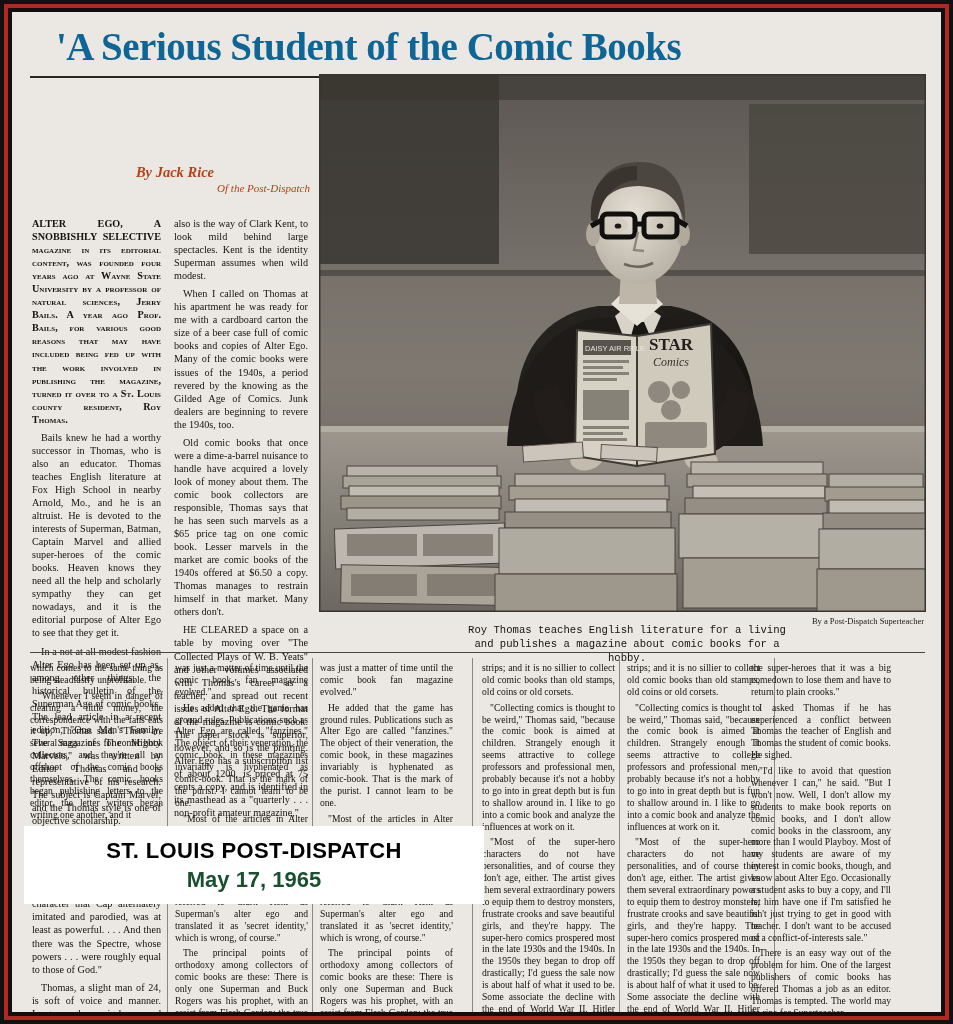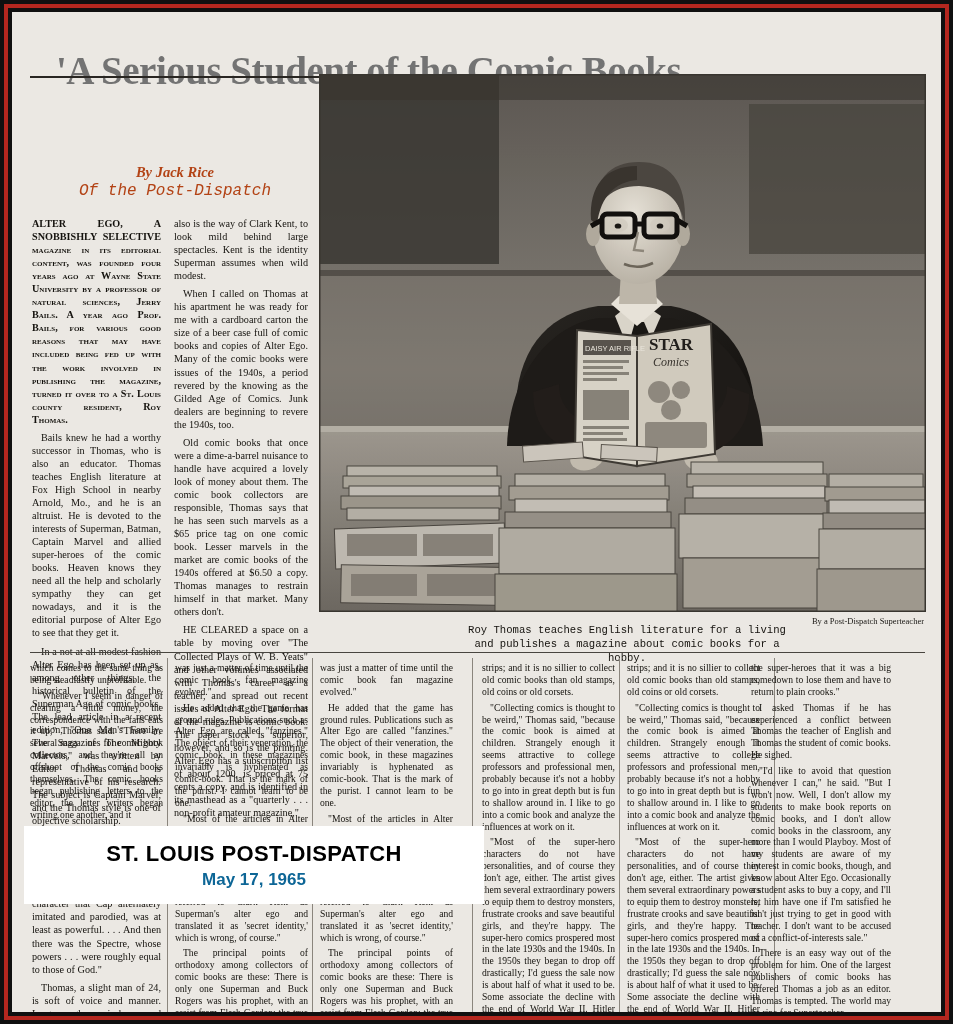--- a/index.html
+++ b/index.html
@@ -40,23 +40,22 @@
   
   .headline {
     position: absolute;
     left: 44px;
     top: 12px;
     width: 870px;
     font-family: "Liberation Serif", serif;
     font-weight: bold;
     font-size: 39px;
     letter-spacing: -0.5px;
-    color: #737373;
+    color: #0369a1;
     white-space: nowrap;
-    margin-top: 24px;
   }
   .rule-top {
     position: absolute;
     left: 18px; top: 64px;
     width: 895px; height: 2px;
     background: #2b2823;
   }
   
   .deck {
     position: absolute;
@@ -80,25 +79,26 @@
     color: #c2410c;
   }
   .byline .b1 {
     font-family: "Liberation Serif", serif;
     font-weight: bold;
     font-style: italic;
     font-size: 14.5px;
     display: block;
   }
   .byline .b2 {
-    font-family: Liberation Mono, monospace;
+    font-family: Liberation Serif, serif;
     font-style: italic;
-    font-size: 16px;
+    font-size: 11px;
     display: block;
     margin-top: 1px;
+    text-align: right;
   }
   
   .col {
     position: absolute;
     font-family: "Liberation Serif", serif;
     font-size: 10.2px;
     line-height: 1.28;
     text-align: justify;
     color: #17140f;
     -webkit-hyphens: auto;
@@ -198,22 +198,22 @@
   #label .l1 {
     font-family: "Liberation Sans", sans-serif;
     font-weight: bold;
     font-size: 22px;
     letter-spacing: 0.4px;
     color: #000000;
   }
   #label .l2 {
     font-family: "Liberation Sans", sans-serif;
     font-weight: bold;
-    font-size: 17px;
-    color: #0369a1;
+    font-size: 22px;
+    color: #14532d;
     margin-top: 3px;
   }
   
   .ph-svg { position: absolute; left: 0; top: 0; }
 </style>
 </head>
 <body>
 
 <div id="page">
   <div id="frame"></div>

